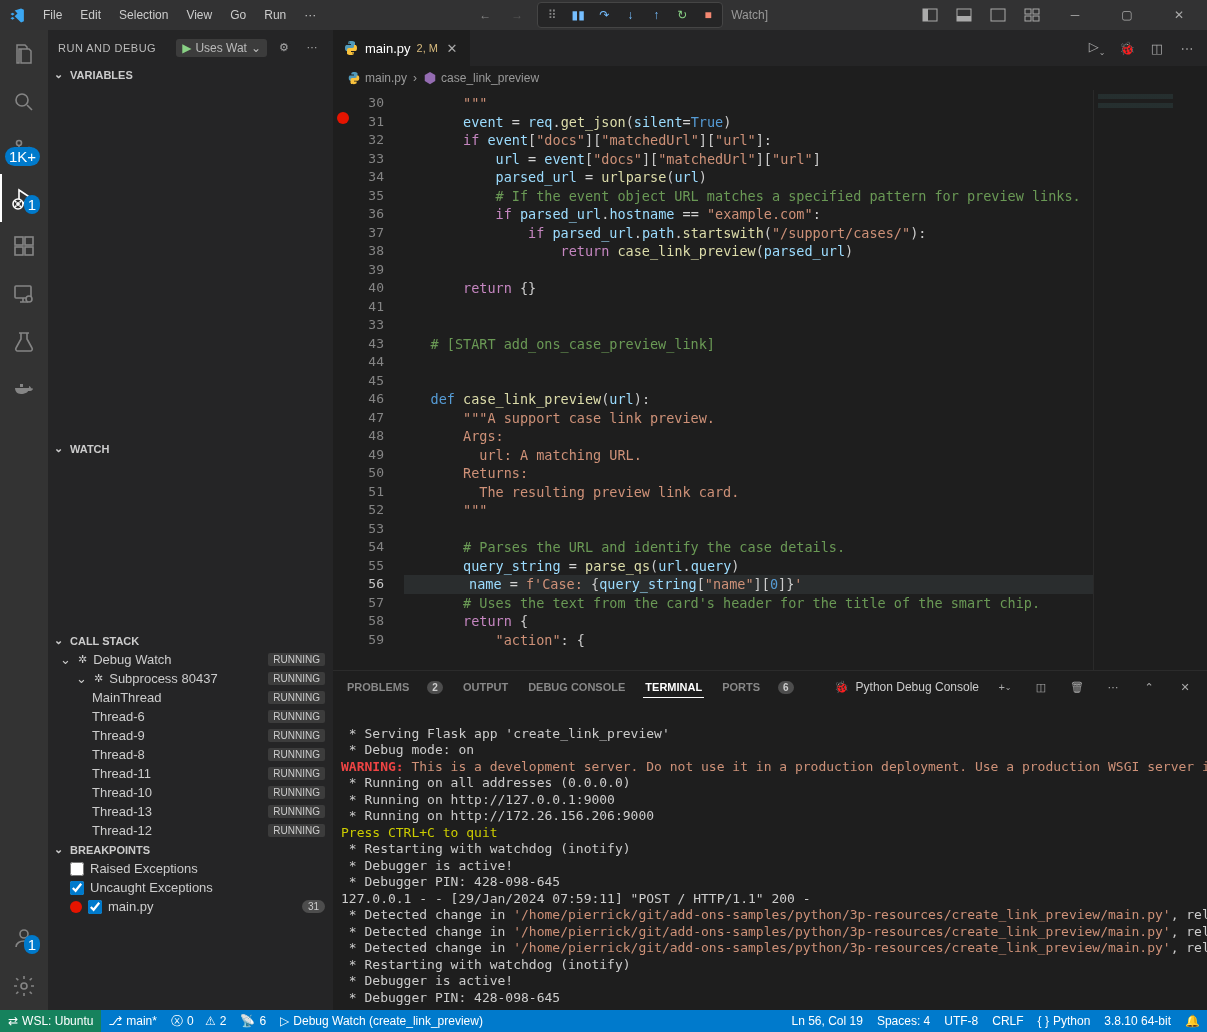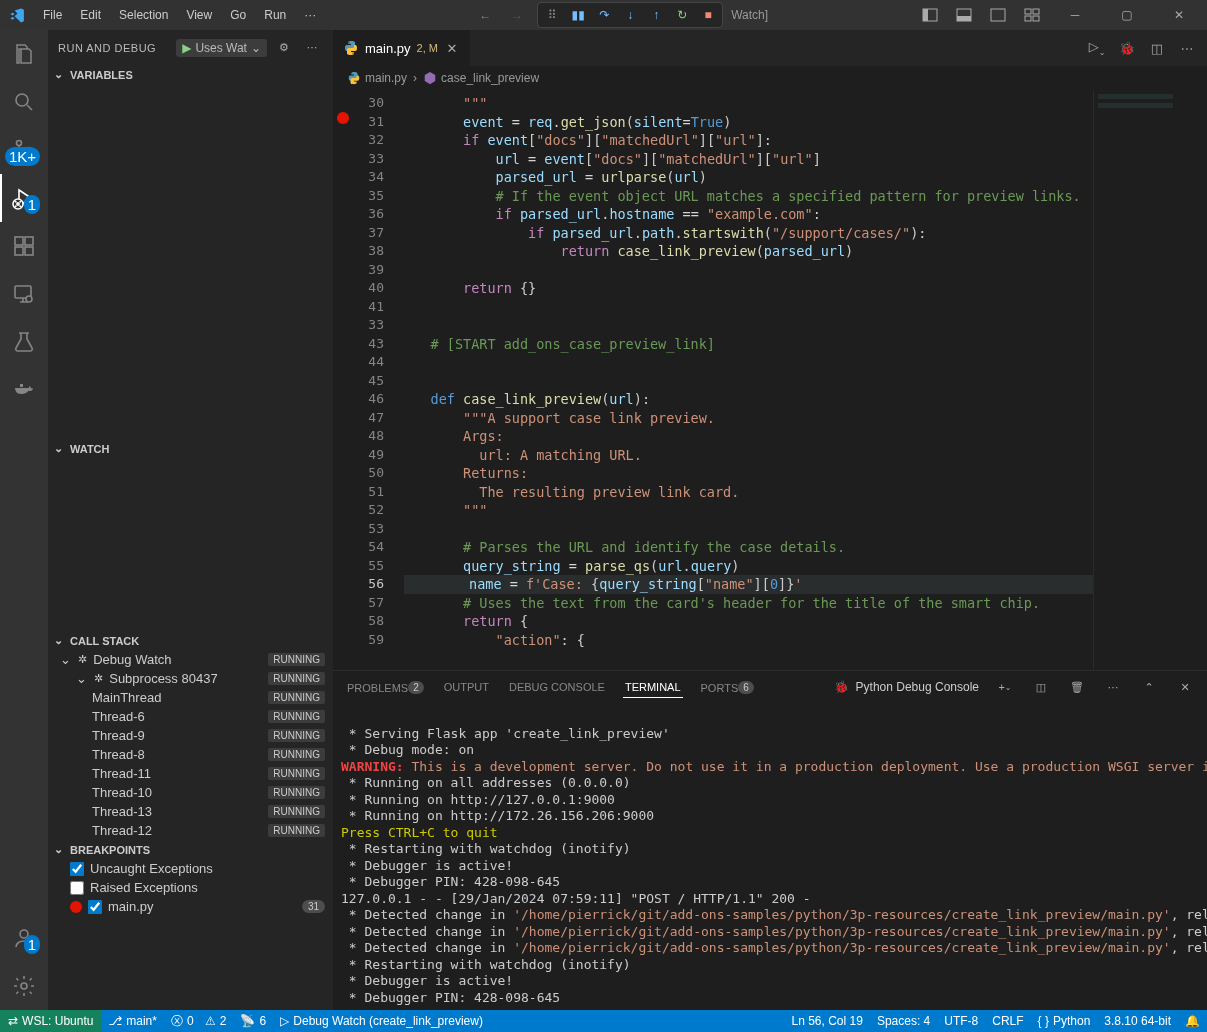--- a/index.html
+++ b/index.html
@@ -108,21 +108,21 @@
 .op { color:#d4d4d4;}
 .docstr { color:#ce9178;}
 .line-highlight { background:#2a2d2e; display:inline-block; width:100%;margin-left:6px;}
 
 .bp-dot { width:12px; height:12px; background:#e51400; border-radius:50%; margin:3px auto;}
 .bp-col { height:18.5px;}
 
 
 .panel { height:340px; background:#1e1e1e; border-top:1px solid #2b2b2b; display:flex; flex-direction:column;}
 .panel-tabs { height:32px; display:flex; align-items:center; padding:0 12px; gap:16px; font-size:11px; color:#888;}
-.panel-tabs .ptab { cursor:pointer; padding:4px 2px; display:flex; align-items:flex-end; gap:0;}
+.panel-tabs .ptab { cursor:pointer; padding:4px 2px; display:flex; align-items:flex-start; gap:18px;font-weight:bold;}
 .panel-tabs .ptab.active { color:#fff; border-bottom:1px solid #fff;}
 .panel-tabs .badge { background:#4d4d4d; color:#ccc; font-size:10px; padding:1px 5px; border-radius:8px;}
 .panel-tabs .spacer{flex:1;}
 .panel-tabs .term-picker { display:flex; align-items:center; gap:6px; color:#ccc; font-size:12px; cursor:pointer;}
 .panel-tabs .icon-btn{ width:20px; height:20px; display:flex; align-items:center; justify-content:center; color:#aaa; cursor:pointer;}
 
 .terminal { flex:1; font-family:Consolas,monospace; font-size:13px; line-height:16.5px; padding:6px 8px 2px 8px; color:#cccccc; white-space:pre; overflow:hidden;}
 .term-warn { color:#ce9178; }
 .term-warnlabel { color:#ef4444; font-weight:700;}
 .term-green { color:#cccc00;}
@@ -354,26 +354,26 @@
           <span class="status">RUNNING</span>
         </div>
       </div>
 
     <div class="section-header">
         <span class="chevron">⌄</span>
         <span>BREAKPOINTS</span>
       </div>
     <div class="section-body" id="breakpoints-body">
         <div class="bp-item">
+          <input type="checkbox" style="">
+          <span>Raised Exceptions</span>
+        </div>
+        <div class="bp-item">
           <input type="checkbox" checked="" style="">
           <span>Uncaught Exceptions</span>
-        </div>
-        <div class="bp-item">
-          <input type="checkbox" style="">
-          <span>Raised Exceptions</span>
         </div>
         <div class="bp-item">
           <span class="bp-red"></span>
           <input type="checkbox" checked="" style="">
           <span>main.py</span>
           <span class="bp-count">31</span>
         </div>
       </div>
   </div>
 

